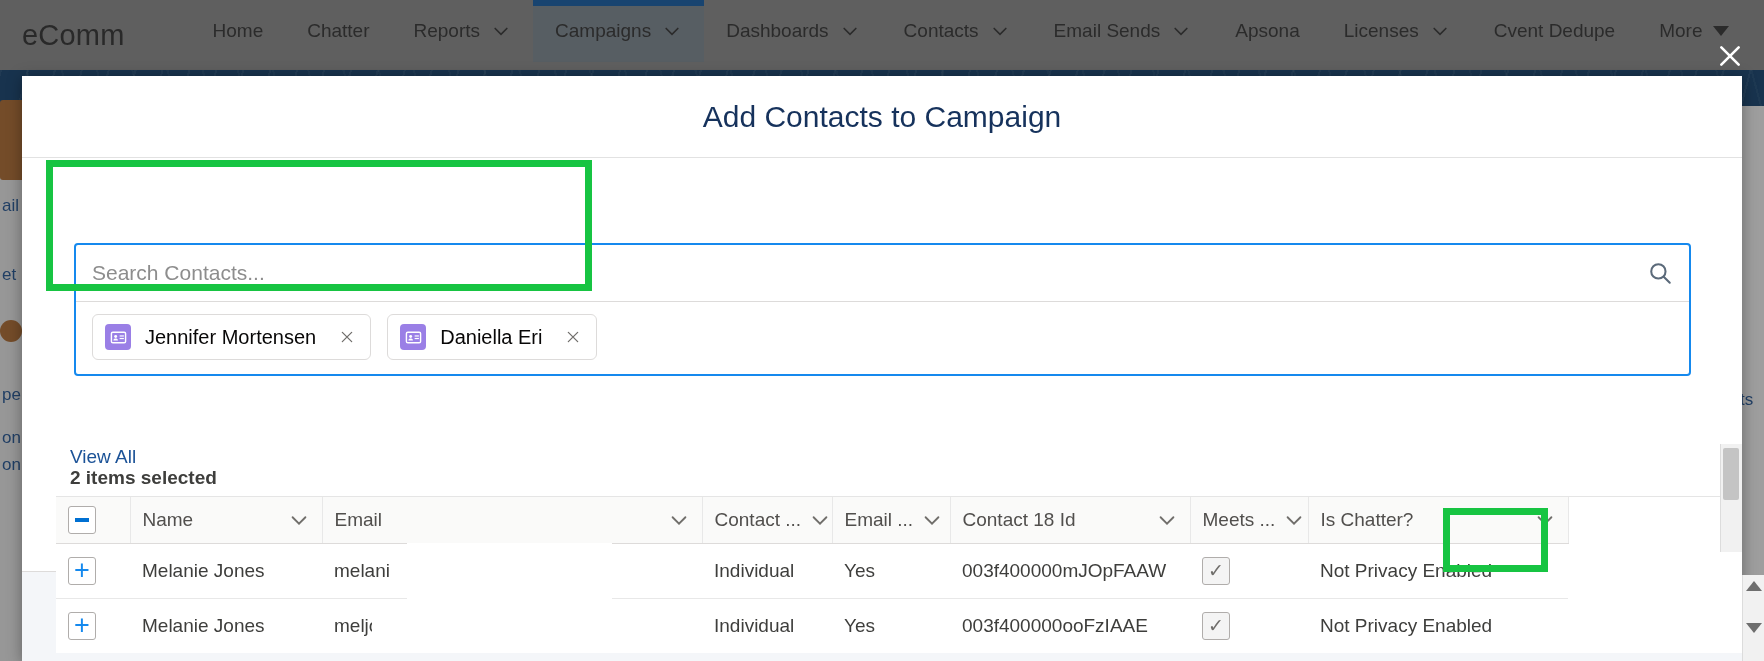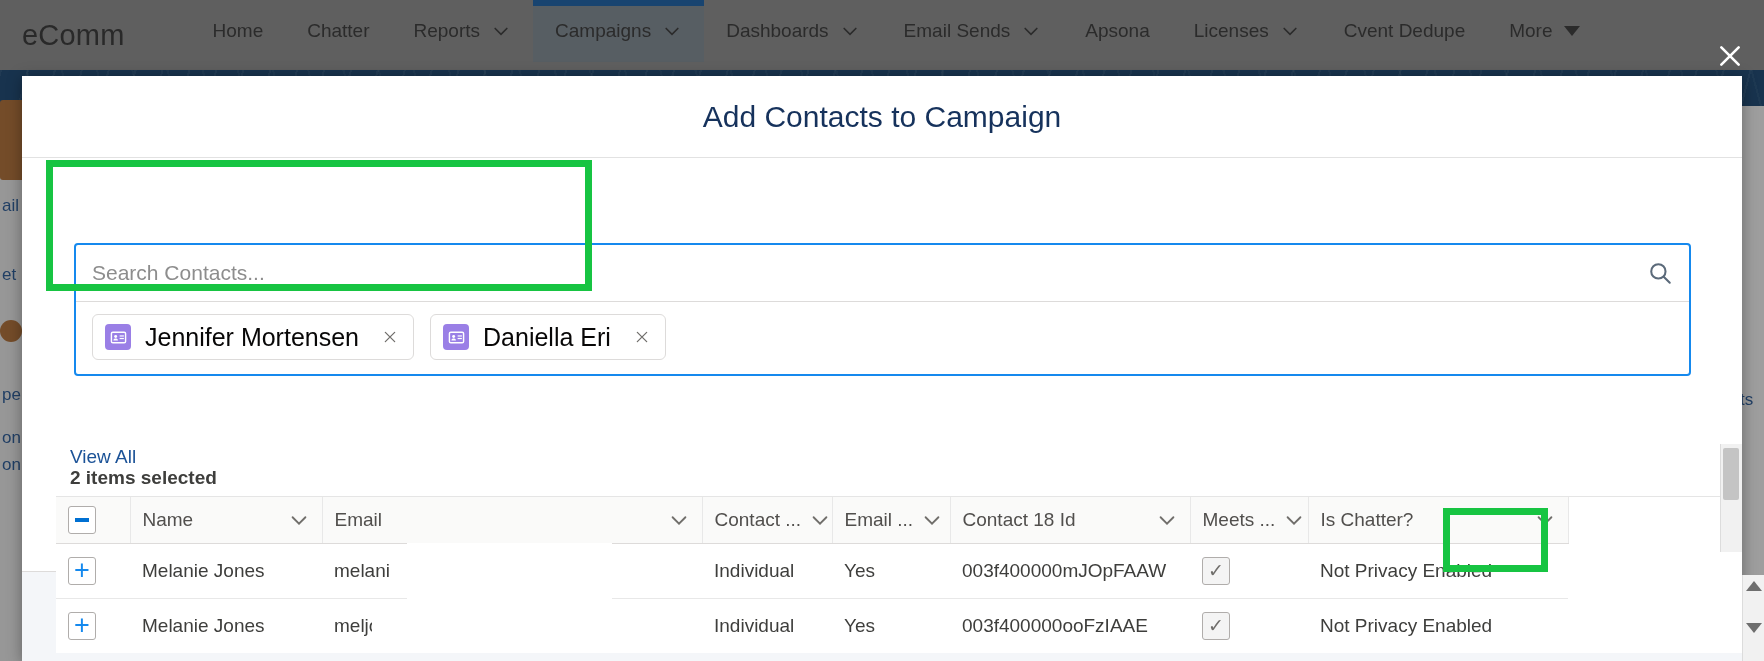--- a/index.html
+++ b/index.html
@@ -122,21 +122,21 @@
     display: flex; align-items: center; gap: 14px;
     border: 1px solid #dddbda; border-radius: 6px;
     background: #ffffff; padding: 7px 12px; height: 46px;
   }
   .pill-icon {
     width: 26px; height: 26px; border-radius: 4px;
     background: #9a7fe6; display: flex; align-items: center; justify-content: center;
     flex: 0 0 auto;
   }
   .pill-icon svg { width: 17px; height: 17px; display: block; }
-  .pill-label { font-size: 25px; color: #080707; white-space: nowrap; }
+  .pill-label { font-size: 20px; color: #080707; white-space: nowrap; }
   .pill-remove {
     width: 22px; height: 22px; color: #706e6b; cursor: pointer;
     display: flex; align-items: center; justify-content: center; flex: 0 0 auto;
     margin-left: 6px;
   }
   .pill-remove svg { width: 16px; height: 16px; display: block; }
 
   
   .annot {
     position: absolute; z-index: 30;
@@ -248,20 +248,28 @@
         <div class="nav-item active">
           <span>Campaigns</span>
           <span class="chev" style="width: 20px; height: 20px; border: 0px; color: rgb(46, 46, 46);">
             <svg viewBox="0 0 24 24" fill="none" stroke="currentColor" stroke-width="2" stroke-linecap="round">
               <path d="M5 9 L12 16 L19 9"></path>
             </svg>
           </span>
         </div>
         <div class="nav-item">
           <span>Dashboards</span>
+          <span class="chev" style="width: 20px; height: 20px; border: 0px; color: rgb(46, 46, 46);">
+            <svg viewBox="0 0 24 24" fill="none" stroke="currentColor" stroke-width="2" stroke-linecap="round">
+              <path d="M5 9 L12 16 L19 9"></path>
+            </svg>
+          </span>
+        </div>
+        <div class="nav-item">
+          <span>Contacts</span>
           <span class="chev" style="width: 20px; height: 20px; border: 0px; color: rgb(46, 46, 46);">
             <svg viewBox="0 0 24 24" fill="none" stroke="currentColor" stroke-width="2" stroke-linecap="round">
               <path d="M5 9 L12 16 L19 9"></path>
             </svg>
           </span>
         </div>
         <div class="nav-item">
           <span>Email Sends</span>
           <span class="chev" style="width: 20px; height: 20px; border: 0px; color: rgb(46, 46, 46);">
             <svg viewBox="0 0 24 24" fill="none" stroke="currentColor" stroke-width="2" stroke-linecap="round">

